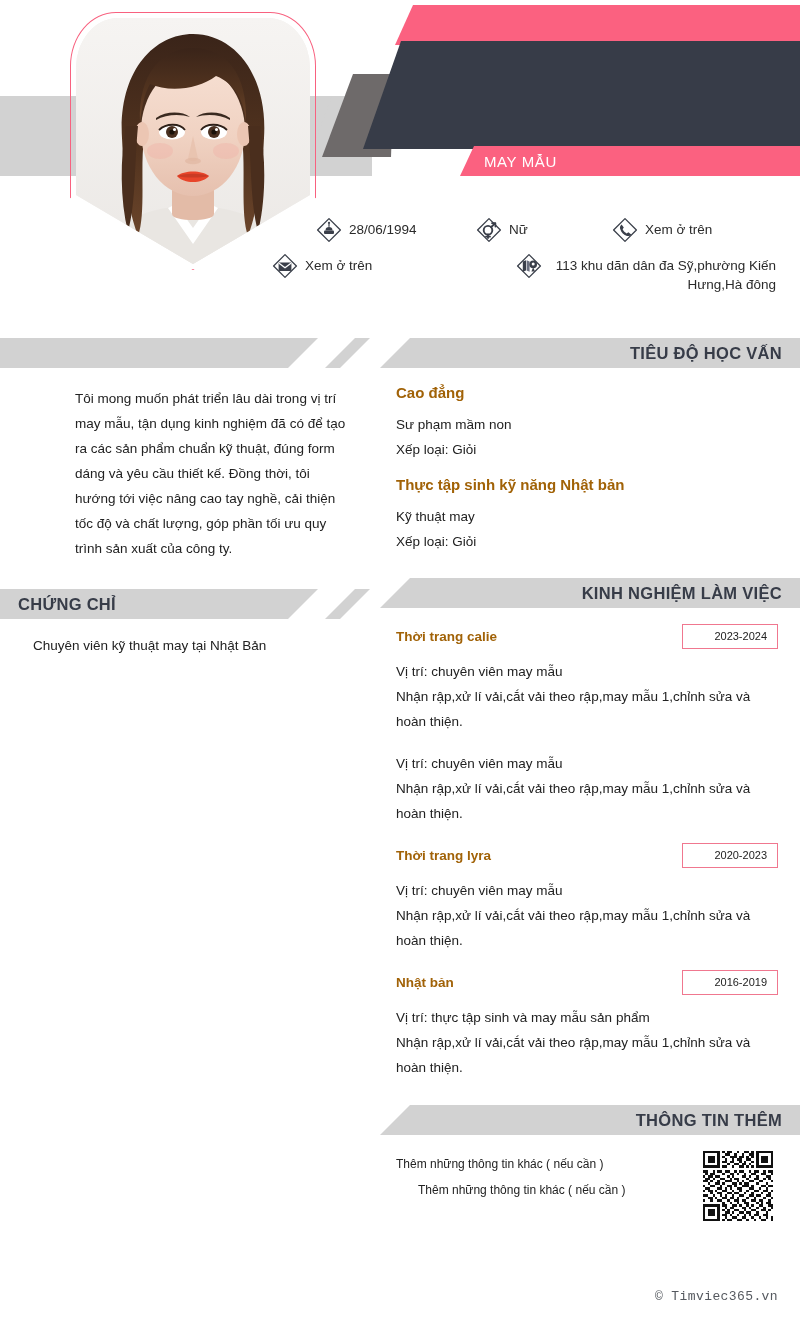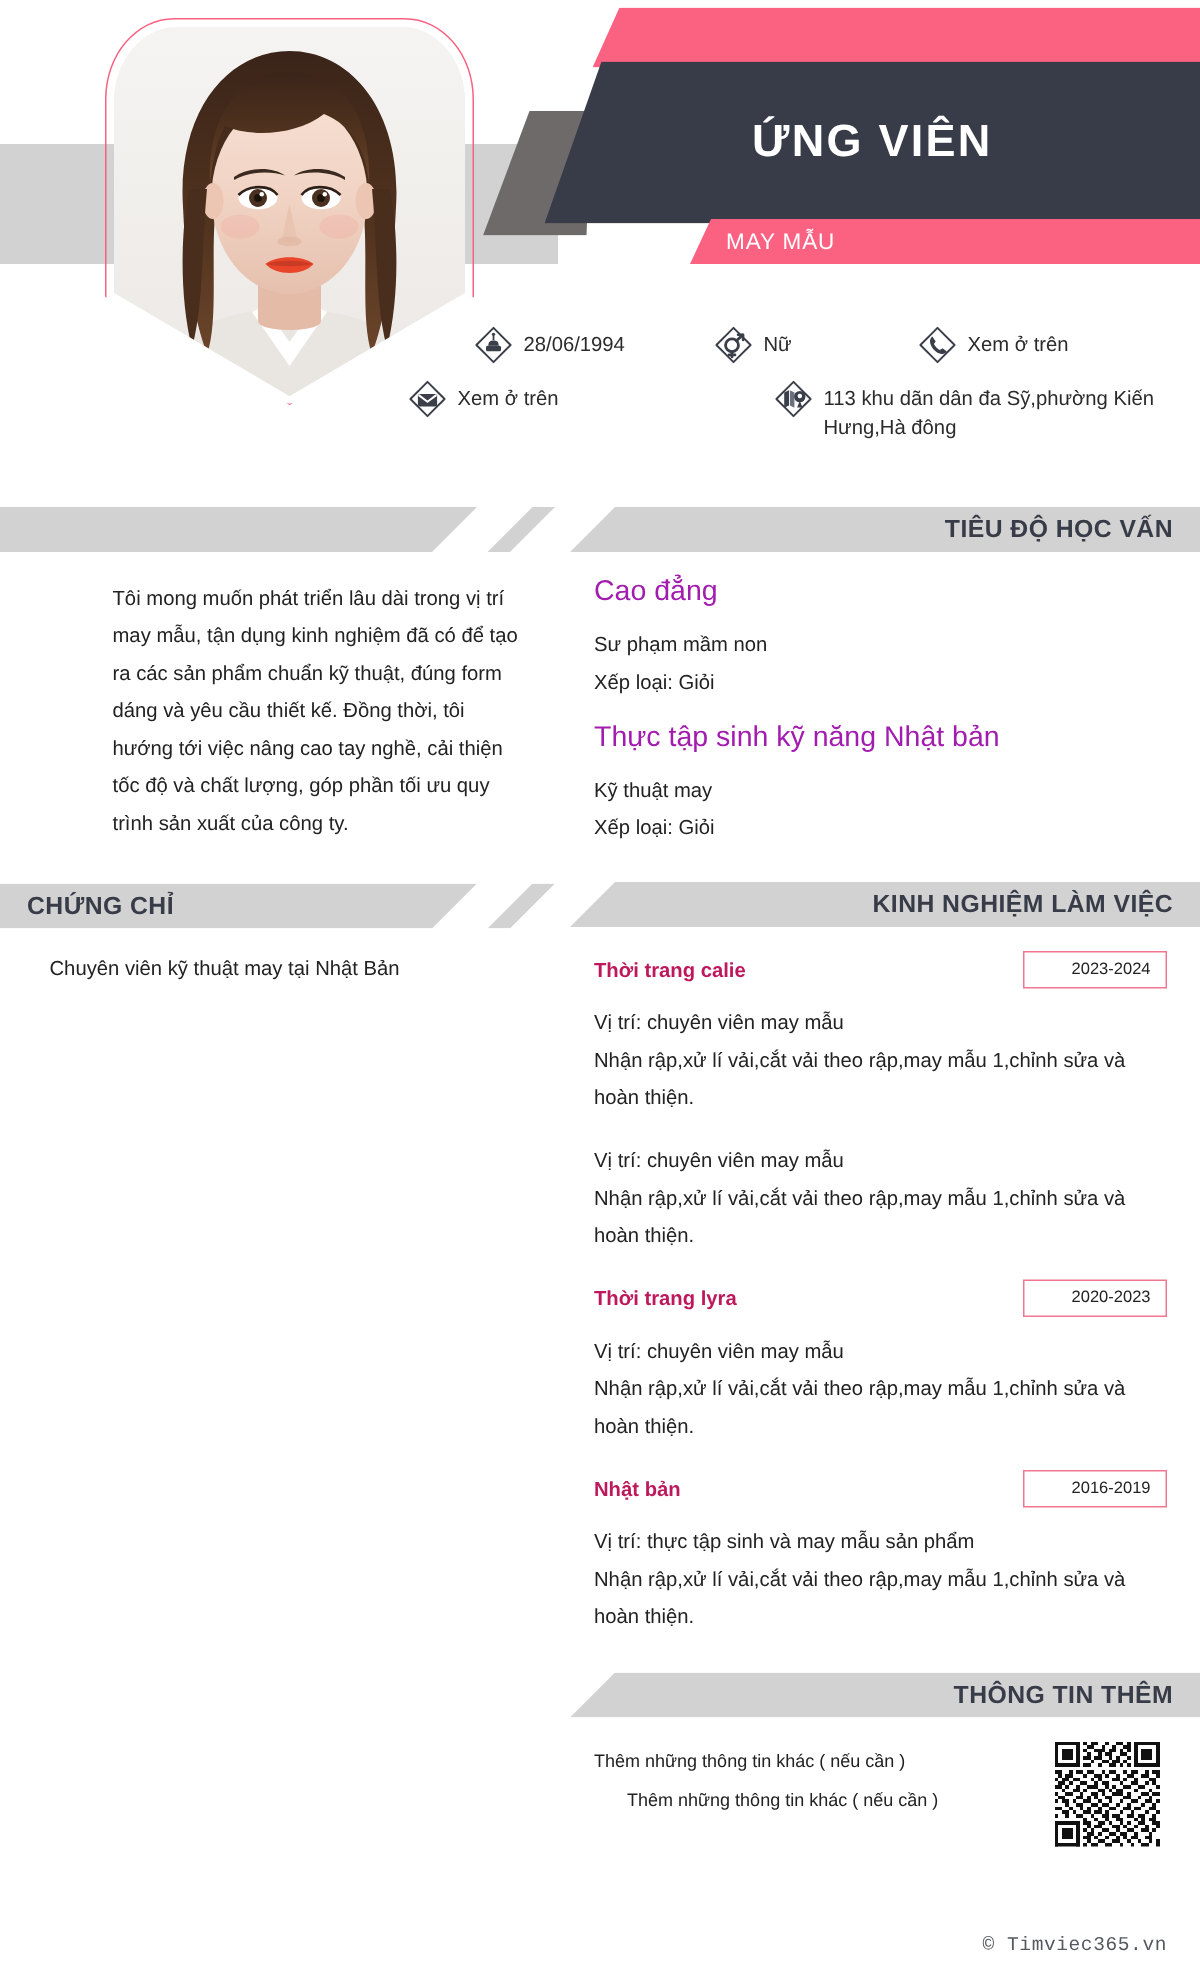--- a/index.html
+++ b/index.html
@@ -70,21 +70,21 @@
   .photo-clip {
     position:absolute; left:6px; top:6px; width:234px; height:246px;
     border-radius:42px 42px 42px 42px / 50px 50px 64px 64px;
     clip-path: polygon(0 0, 100% 0, 100% 72%, 50% 100%, 0 72%);
     overflow:hidden;
     background:#f2f0ee;
   }
   .photo-svg { display:block; width:234px; height:246px; }
 
   
-  .contact { position:absolute; left:316px; top:210px; width:484px; height:110px; font-size:13.5px; color:#2b2b2b; }
+  .contact { position:absolute; left:316px; top:210px; width:484px; height:110px; font-size:13.5px; color:#2b2b2b;text-align:right; }
   .ci { position:absolute; display:flex; align-items:flex-start; gap:7px; }
   .ci-ico { flex:0 0 auto; width:26px; height:26px; }
   .ci-txt { line-height:19px; padding-top:3px; }
   .ci-dob   { left:0px;   top:7px; }
   .ci-gen   { left:160px; top:7px; }
   .ci-phone { left:296px; top:7px; }
   .ci-mail  { left:-44px; top:43px; }
   .ci-addr  { left:200px; top:43px; width:260px; }
 
   
@@ -116,27 +116,27 @@
   
   .col-left  { position:absolute; left:0;   top:338px; width:380px; }
   .col-right { position:absolute; left:380px; top:338px; width:420px; }
 
   .body-text { font-size:13.5px; color:#222; line-height:25px;margin-left:44px; }
   .obj-block { padding:18px 32px 0 31px; }
   .cert-block { padding:16px 32px 0 33px; font-size:13.5px; color:#222; line-height:22px; }
 
   .edu-block { padding:16px 22px 0 16px; }
   .edu-item { margin-bottom:14px; }
-  .edu-title { font-size:19px; font-weight:normal; color:#a21caf; margin-bottom:11px; }
+  .edu-title { font-size:15px; font-weight:bold; color:#a16207; margin-bottom:11px; }
   .edu-line { font-size:13.5px; color:#222; line-height:25px; }
 
   .exp-block { padding:16px 22px 0 16px; }
   .exp-item { margin-bottom:17px; }
   .exp-head { display:flex; align-items:center; justify-content:space-between; margin-bottom:10px; }
-  .exp-org { font-size:13.5px; font-weight:bold; color:#be185d; }
+  .exp-org { font-size:13.5px; font-weight:bold; color:#a16207; }
   .exp-date {
     border:1px solid #f0778f; color:#222; font-size:11px;
     padding:4px 10px 5px 10px; min-width:96px; text-align:right; line-height:14px;
   }
   .exp-line { font-size:13.5px; color:#222; line-height:25px; }
 
   .more-block { padding:16px 22px 0 16px; position:relative; min-height:110px; }
   .more-lines { width:300px; font-size:12px; color:#222; line-height:26px; }
   .more-l2 { padding-left:22px; }
   .qr { position:absolute; right:18px; top:16px; width:88px; height:70px; }
@@ -156,21 +156,20 @@
 
     <div class="hdr-gray-left"></div>
     <div class="hdr-gray-right"></div>
 
     <div class="hdr-pink-top"></div>
     <div class="hdr-gray-slant2"></div>
     <div class="hdr-gray-slant"></div>
     <div class="hdr-navy"></div>
     <div class="hdr-pink-sub"></div>
 
-    <div class="hdr-title">ỨNG VIÊN</div>
     <div class="hdr-sub">MAY MẪU</div>
 
     <div class="photo-wrap">
       <div class="photo-clip">
         <svg class="photo-svg" viewBox="0 0 234 246">
           <defs>
             <linearGradient id="bgG" x1="0" y1="0" x2="0" y2="1">
               <stop offset="0%" stop-color="#f6f4f2"></stop>
               <stop offset="100%" stop-color="#ebe8e5"></stop>
             </linearGradient>

